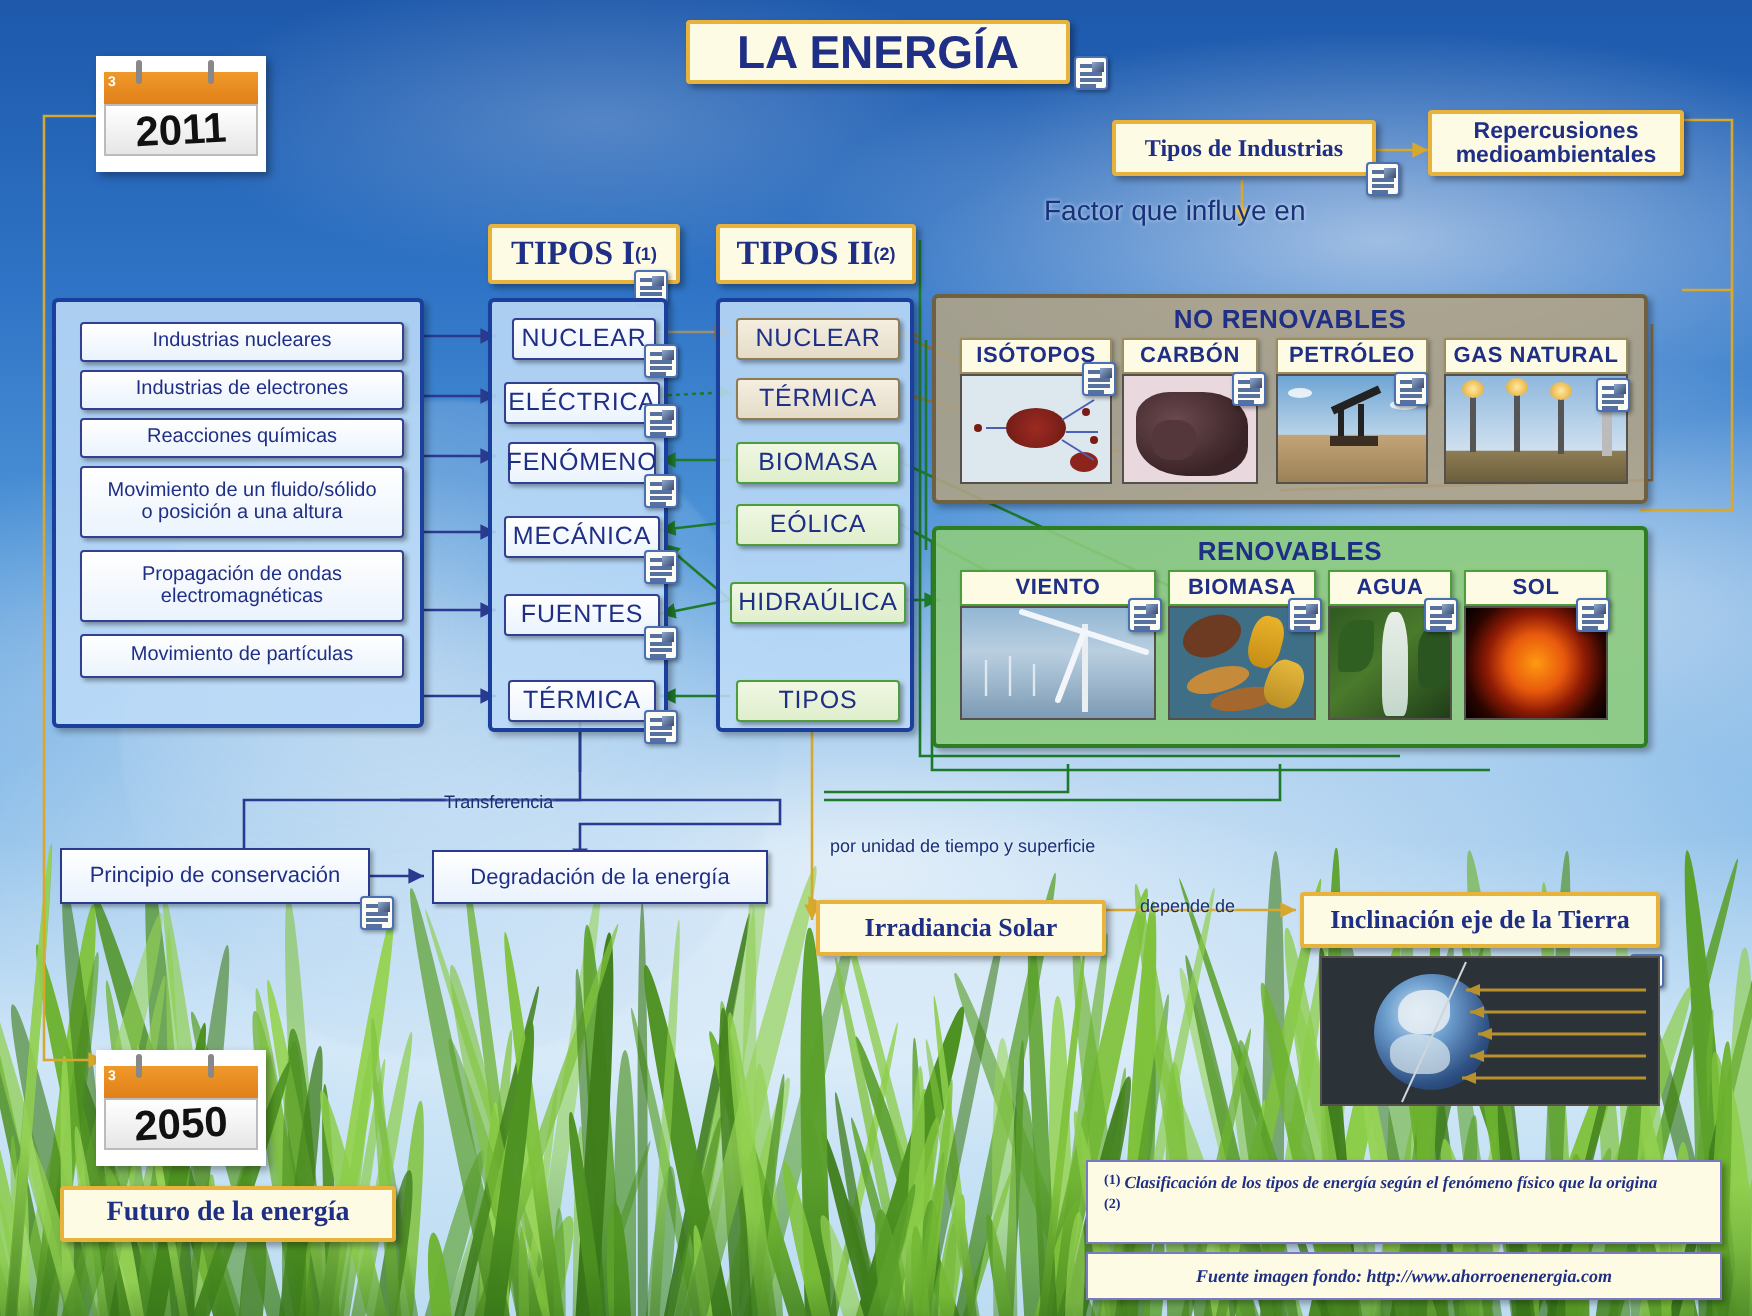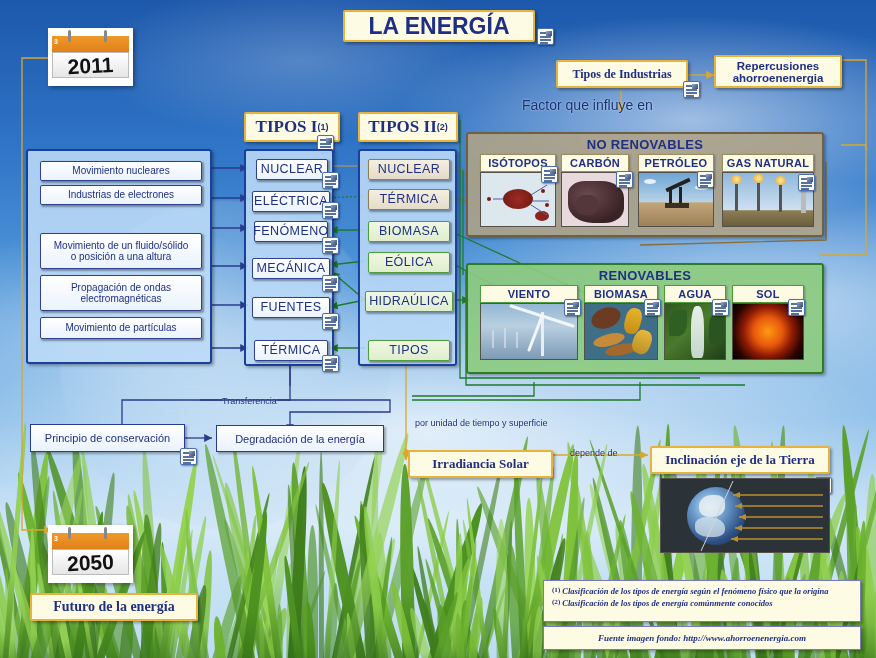--- a/index.html
+++ b/index.html
@@ -475,31 +475,34 @@
   <div class="note-icon" style="left:683px;top:81px;">
     <i style="left:2px;top:3px;width:6px;height:1.5px;"></i>
     <i style="left:2px;top:7px;width:11px;height:1.5px;"></i>
     <i style="left:2px;top:10px;width:11px;height:1.5px;"></i>
     <i style="left:2px;top:13px;width:8px;height:1.5px;"></i>
     <span class="thumbsq"></span>
   </div>
 
   <div class="box hdr" style="left:714px;top:55px;width:128px;height:33px;font-size:11.5px;flex-direction:column;">
     <span>Repercusiones</span>
-    <span>ahorroenenergia</span>
+    <span>medioambientales</span>
   </div>
 
   <div class="edge-label" style="left:522px;top:97px;">Factor que influye en</div>
 
   <div class="box panel" style="left:26px;top:149px;width:186px;height:215px;">
     <div class="item" style="left:12px;top:10px;width:162px;height:20px;">
-        <span>Movimiento nucleares</span>
+        <span>Industrias nucleares</span>
       </div>
     <div class="item" style="left:12px;top:34px;width:162px;height:20px;">
         <span>Industrias de electrones</span>
+      </div>
+    <div class="item" style="left:12px;top:58px;width:162px;height:20px;">
+        <span>Reacciones químicas</span>
       </div>
     <div class="item" style="left:12px;top:82px;width:162px;height:36px;">
         <span class="ml">Movimiento de un fluido/sólido<br>o posición a una altura</span>
       </div>
     <div class="item" style="left:12px;top:124px;width:162px;height:36px;">
         <span class="ml">Propagación de ondas<br>electromagnéticas</span>
       </div>
     <div class="item" style="left:12px;top:166px;width:162px;height:22px;">
         <span>Movimiento de partículas</span>
       </div>
@@ -598,21 +601,21 @@
       </div>
     <div class="item t2 rn" style="left:5px;top:140px;width:88px;height:21px;">
         <span>HIDRAÚLICA</span>
       </div>
     <div class="item t2 rn" style="left:8px;top:189px;width:82px;height:21px;">
         <span>TIPOS</span>
       </div>
   </div>
 
 
-  <div class="box grp-nr" style="left:466px;top:132px;width:358px;height:105px;">
+  <div class="box grp-nr" style="left:466px;top:147px;width:358px;height:105px;">
     <div class="grp-title" style="top:3px;">NO RENOVABLES</div>
 
     <div class="srclabel" style="left:12px;top:20px;width:76px;height:18px;font-size:11px;">
         <span>ISÓTOPOS</span>
       </div>
     <div class="thumb" style="left:12px;top:38px;width:76px;height:55px;background:#dde8ee;">
       <div style="position:absolute;left:22px;top:16px;width:30px;height:20px;border-radius:50%;background:radial-gradient(circle,#9d2a22,#6a1a14);"></div>
       <div style="position:absolute;left:54px;top:38px;width:14px;height:10px;border-radius:50%;background:#8c241c;"></div>
       <div style="position:absolute;left:6px;top:24px;width:4px;height:4px;border-radius:50%;background:#7a1c16;"></div>
       <div style="position:absolute;left:60px;top:16px;width:4px;height:4px;border-radius:50%;background:#7a1c16;"></div>
@@ -838,21 +841,20 @@
     <span class="serif-hdr">Futuro de la energía</span>
   </div>
 
   <div class="foot" style="left:543px;top:580px;width:318px;height:42px;font-size:8.5px;padding:5px 8px;line-height:1.35;">
     <div style="display:flex;gap:2px;">
       <sup style="font-style:normal;">(1)</sup>
       <span>Clasificación de los tipos de energía según el fenómeno físico que la origina</span>
     </div>
     <div style="display:flex;gap:2px;margin-top:1px;">
       <sup style="font-style:normal;">(2)</sup>
-      <span>Clasificación de los tipos de energía comúnmente conocidos</span>
     </div>
   </div>
 
   <div class="foot" style="left:543px;top:626px;width:318px;height:24px;font-size:9px;display:flex;align-items:center;justify-content:center;">
     <span>Fuente imagen fondo: http://www.ahorroenenergia.com</span>
   </div>
 
 </div>
 
 </body></html>

